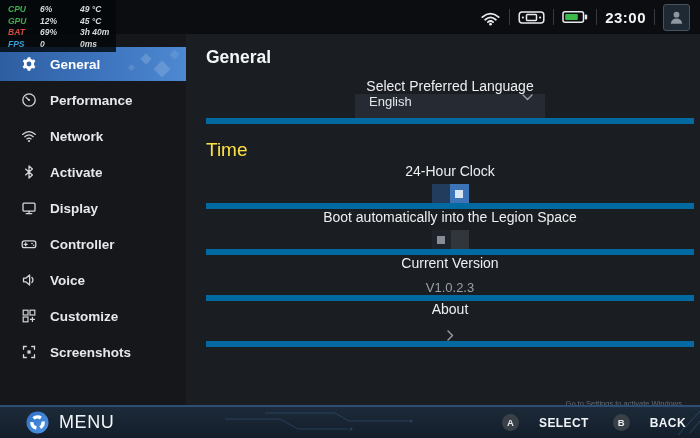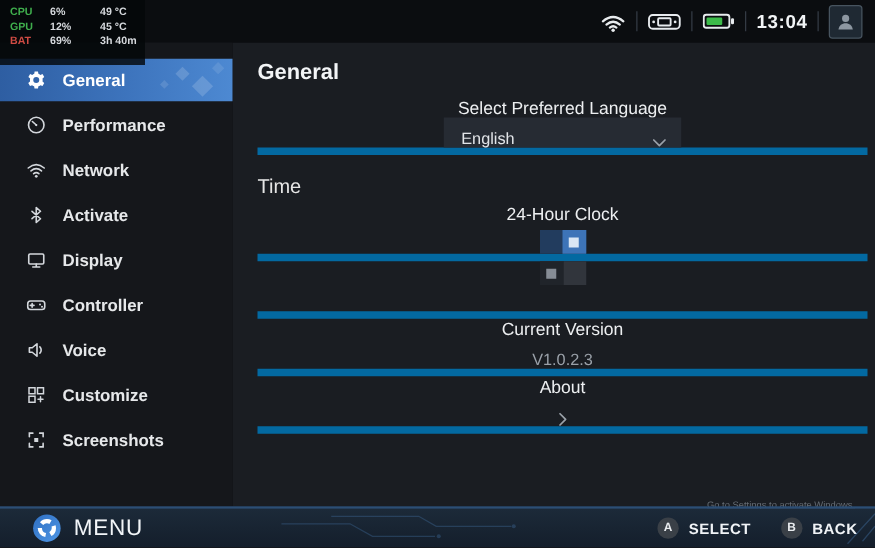--- a/index.html
+++ b/index.html
@@ -22,21 +22,21 @@
   .clock { font-size:15px; font-weight:bold; color:#f2f4f6; letter-spacing:.5px; }
   .avatar-box {
     width:27px; height:27px; border:1px solid #47545f; border-radius:3px;
     background:#1f2933; display:flex; align-items:center; justify-content:center;
   }
 
   
   .stats-overlay {
     position:absolute; left:0; top:0; width:116px; height:52px; z-index:6;
     background:rgba(4,7,10,0.82); padding:4px 0 0 8px;
-    font-size:8.5px; font-weight:bold; line-height:11.5px;
+    font-size:8.5px; font-weight:bold; line-height:11.5px;font-style:italic;
   }
   .stat-row { display:grid; grid-template-columns:32px 40px auto; }
   .stat-row .v { color:#d6d9dd; font-weight:600; }
 
   
   .sidebar {
     position:absolute; left:0; top:34px; width:186px; height:371px;
     background:#15171b; padding-top:12px; z-index:3;
   }
   .side-item {
@@ -64,26 +64,26 @@
   }
   .page-title { font-size:17.5px; font-weight:bold; color:#f3f5f7; margin-top:13px; }
   .rows { margin-top:10px; }
   .row {
     height:46px; display:flex; align-items:center; justify-content:space-between;
     border-bottom:6px solid #0369a1;
     flex-direction:column;
   }
   .row-label { font-size:14px; color:#edeff1; }
   .section-label { margin-top:13px; height:26px; display:flex; align-items:center;
-    font-size:16px; color:#e5e5e5; }
+    font-size:19px; color:#fde047; }
   .row-value { font-size:13px; color:#9aa1a9; }
   .chev-right { color:#9aa1a9; }
 
   .dropdown {
-    width:190px; height:32px; background:#262b33; display:flex; align-items:flex-end;
+    width:190px; height:32px; background:#262b33; display:flex; align-items:flex-start;
     justify-content:space-between; padding:0 12px 0 14px; cursor:pointer;
   }
   .dropdown-value { font-size:13px; color:#e2e5e9; }
 
   .toggle { width:37px; height:19px; position:relative; cursor:pointer; }
   .toggle .track { position:absolute; inset:0; }
   .toggle .knob { position:absolute; top:0; width:19px; height:19px;
     display:flex; align-items:center; justify-content:center; }
   .toggle .knob-inner { width:8px; height:8px; }
   .toggle.on .track { background:#223c5e; }
@@ -108,21 +108,21 @@
   }
   .menu-group { display:flex; align-items:center; gap:10px; }
   .menu-label { font-size:18px; font-weight:normal; letter-spacing:.6px; color:#f2f5f8; }
   .actions { display:flex; align-items:center; }
   .action { display:flex; align-items:center; margin-left:24px; cursor:default; }
   .key-badge {
     width:17px; height:17px; border-radius:50%; background:#3a4047;
     display:flex; align-items:center; justify-content:center;
     font-size:9.5px; font-weight:bold; color:#e8ebee;
   }
-  .action-label { margin-left:8px; font-size:12px; font-weight:bold; letter-spacing:.4px; color:#f0f3f6; }
+  .action-label { margin-left:20px; font-size:12px; font-weight:bold; letter-spacing:.4px; color:#f0f3f6; }
   .circuit { position:absolute; left:225px; top:2px; opacity:.30; pointer-events:none; }
   .circuit2 { position:absolute; right:0; top:2px; opacity:.35; pointer-events:none; }
 </style>
 </head>
 <body>
 
 <div class="topbar">
   <div class="status-group">
     <span>
       <svg width="21" height="17" viewBox="0 0 20 16" fill="none" stroke="#e8ebee" stroke-width="1.7" stroke-linecap="round">
@@ -143,21 +143,21 @@
     </span>
     <span class="status-sep"></span>
     <span>
       <svg width="26" height="16" viewBox="0 0 26 16" fill="none">
         <rect x="1" y="2.8" width="20.5" height="10.4" rx="2" stroke="#e8ebee" stroke-width="1.5"></rect>
         <rect x="22.8" y="5.6" width="2.4" height="4.8" rx="1" fill="#e8ebee"></rect>
         <rect x="3.2" y="5" width="12.6" height="6" rx="1" fill="#3dbb4a"></rect>
       </svg>
     </span>
     <span class="status-sep"></span>
-    <span class="clock">13:04</span>
+    <span class="clock">23:00</span>
     <span class="status-sep"></span>
     <span class="avatar-box">
       <svg width="17" height="17" viewBox="0 0 16 16">
         <circle cx="8" cy="5.4" r="2.7" fill="#8d97a1"></circle>
         <path d="M2.6 13.8c.4-3.2 2.7-4.8 5.4-4.8s5 1.6 5.4 4.8z" fill="#8d97a1"></path>
       </svg>
     </span>
   </div>
 </div>
 
@@ -169,20 +169,25 @@
   </div>
   <div class="stat-row">
     <span style="color: rgb(63, 174, 77);">GPU</span>
     <span class="v">12%</span>
     <span class="v">45 °C</span>
   </div>
   <div class="stat-row">
     <span style="color: rgb(207, 75, 67);">BAT</span>
     <span class="v">69%</span>
     <span class="v">3h 40m</span>
+  </div>
+  <div class="stat-row">
+    <span style="color: rgb(59, 159, 216);">FPS</span>
+    <span class="v">0</span>
+    <span class="v">0ms</span>
   </div>
 </div>
 
 <div class="sidebar">
 
   <div class="side-item selected">
     <span class="diamond d1"></span>
     <span class="diamond d2"></span>
     <span class="diamond d3"></span>
     <span class="diamond d4"></span>
@@ -304,20 +309,21 @@
       <span class="row-label">24-Hour Clock</span>
       <div class="toggle on">
         <span class="track"></span>
         <span class="knob">
             <span class="knob-inner"></span>
           </span>
       </div>
     </div>
 
     <div class="row">
+      <span class="row-label">Boot automatically into the Legion Space</span>
       <div class="toggle off">
         <span class="track"></span>
         <span class="knob">
             <span class="knob-inner"></span>
           </span>
       </div>
     </div>
 
     <div class="row">
       <span class="row-label">Current Version</span>

